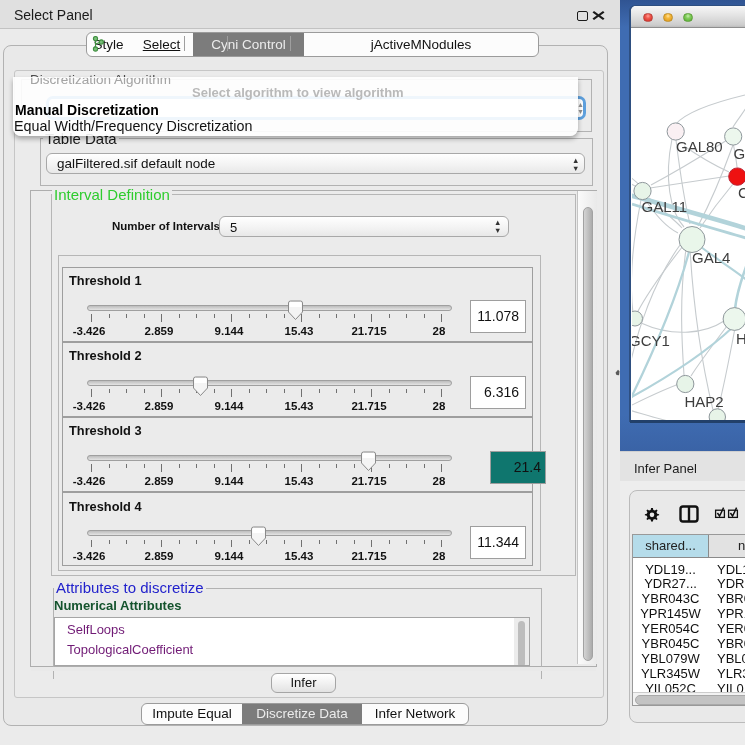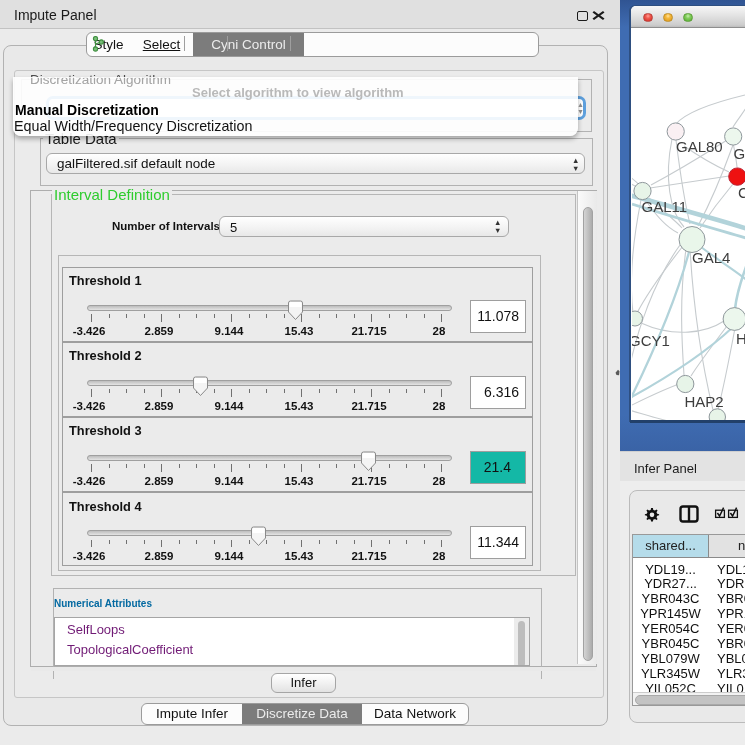--- a/index.html
+++ b/index.html
@@ -115,33 +115,34 @@
       YDL19...<br>YDR27...<br>YBR043C<br>YPR145W<br>YER054C<br>YBR045C<br>YBL079W<br>YLR345W<br>YIL052C
     </div>
     <div class="abs" style="left:84px;top:27.5px;width:40px;font-size:13px;line-height:14.95px;color:#111;">
       YDL1<br>YDR2<br>YBR0<br>YPR1<br>YER0<br>YBR0<br>YBL0<br>YLR3<br>YIL0
     </div>
     <div class="abs" style="left:0;top:157px;width:113px;height:13px;background:#f2f2f2;border-top:1px solid #ccc;"></div>
     <div class="abs" style="left:2px;top:160px;width:115px;height:8px;background:#c3c3c3;border:1px solid #a9a9a9;border-radius:5px;"></div>
   </div>
 
   <div class="abs" style="left:0;top:0;width:620px;height:28px;background:#e0e0e0;border-bottom:1px solid #c2c2c2;"></div>
-  <div class="abs" style="left:14px;top:7px;font-size:14px;color:#1a1a1a;">Impute Panel</div>
+  <div class="abs" style="left:14px;top:7px;font-size:14px;color:#1a1a1a;">Select Panel</div>
 
   <div class="abs" style="left:577px;top:11px;width:9px;height:8px;border:1.6px solid #1a1a1a;border-radius:2px;"></div>
   <svg class="abs" style="left:592px;top:10px;" width="13" height="11" viewBox="0 0 13 11">
     <path d="M2 1 L6.5 4.2 L11 1 L12.5 2.6 L8.3 5.5 L12.5 8.4 L11 10 L6.5 6.8 L2 10 L0.5 8.4 L4.7 5.5 L0.5 2.6 Z" fill="#1a1a1a"></path>
   </svg>
 
   <div class="abs" style="left:3px;top:45px;width:603px;height:679px;background:#e9e9e9;border:1px solid #b2b2b2;border-radius:8px;"></div>
 
   <div class="abs" style="left:86px;top:32px;width:451px;height:23px;background:#fcfcfc;border:1px solid #9b9b9b;border-radius:6px;overflow:hidden;display:flex;">
     <div style="width:43px;font-size:13.5px;line-height:23px;text-align:center;">Style</div>
     <div style="width:63px;font-size:13.5px;line-height:23px;text-align:center;text-decoration:underline;">Select</div>
     <div style="width:111px;font-size:13.5px;line-height:23px;text-align:center;background:#7c7c7c;color:#ececec;">Cyni Control</div>
+    <div style="flex:1;font-size:13.5px;line-height:23px;text-align:center;">jActiveMNodules</div>
   </div>
   <div class="abs" style="left:184px;top:36px;width:1px;height:15px;background:#9f9f9f;"></div>
   <div class="abs" style="left:227px;top:36px;width:1px;height:15px;background:#9f9f9f;"></div>
   <div class="abs" style="left:290px;top:36px;width:1px;height:15px;background:#9f9f9f;"></div>
 
   <svg class="abs" style="left:91px;top:36px;" width="14" height="16" viewBox="0 0 14 16">
     <g stroke="#3f8f3f" stroke-width="1.1" fill="#79bd79">
       <line x1="4.5" y1="3" x2="4.5" y2="13"></line>
       <line x1="4.5" y1="8" x2="10" y2="6"></line>
       <circle cx="4.5" cy="2.6" r="2.1"></circle>
@@ -277,21 +278,21 @@
       <div class="abs" style="left:59px;top:474.9px;width:60px;text-align:center;font-size:11.5px;font-weight:bold;color:#111;">-3.426</div>
       <div class="abs" style="left:129px;top:474.9px;width:60px;text-align:center;font-size:11.5px;font-weight:bold;color:#111;">2.859</div>
       <div class="abs" style="left:199px;top:474.9px;width:60px;text-align:center;font-size:11.5px;font-weight:bold;color:#111;">9.144</div>
       <div class="abs" style="left:269px;top:474.9px;width:60px;text-align:center;font-size:11.5px;font-weight:bold;color:#111;">15.43</div>
       <div class="abs" style="left:339px;top:474.9px;width:60px;text-align:center;font-size:11.5px;font-weight:bold;color:#111;">21.715</div>
       <div class="abs" style="left:409px;top:474.9px;width:60px;text-align:center;font-size:11.5px;font-weight:bold;color:#111;">28</div>
       <svg class="abs" style="left:359.5px;top:450.79999999999995px;" width="17" height="21" viewBox="0 0 17 21">
         <path d="M1.5,3 Q1.5,1 3.5,1 L13.5,1 Q15.5,1 15.5,3 L15.5,12 L8.5,19.5 L1.5,12 Z" fill="#f4f4f4" stroke="#8a8a8a" stroke-width="1"></path>
         <path d="M2.5,3.2 Q2.5,2 4,2 L13,2 Q14.5,2 14.5,3.2 L14.5,7 L2.5,7 Z" fill="#ffffff"></path>
       </svg>
-      <div class="abs" style="left:470px;top:450.7px;width:56px;height:33px;background:#14b8a6;border:1px solid #9e9e9e;font-size:14px;text-align:right;line-height:31px;padding-right:14px;box-sizing:border-box;color:#111;">21.4</div>
+      <div class="abs" style="left:490px;top:450.7px;width:56px;height:33px;background:#0f766e;border:1px solid #9e9e9e;font-size:14px;text-align:right;line-height:31px;padding-right:4px;box-sizing:border-box;color:#111;">21.4</div>
       <div class="abs" style="left:62px;top:492.1px;width:469px;height:72px;border:1px solid #9e9e9e;background:#ebebeb;"></div>
       <div class="abs" style="left:69px;top:498.6px;font-size:12.8px;font-weight:bold;color:#111;">Threshold 4</div>
       <div class="abs" style="left:87px;top:530.1px;width:363px;height:4px;background:linear-gradient(180deg,#bdbdbd,#e4e4e4);border:1px solid #9f9f9f;border-radius:3px;"></div>
       <div class="abs" style="left:91px;top:539.6px;width:1px;height:7.5px;background:#707070;"></div>
       <div class="abs" style="left:108.5px;top:539.6px;width:1px;height:4px;background:#707070;"></div>
       <div class="abs" style="left:126px;top:539.6px;width:1px;height:4px;background:#707070;"></div>
       <div class="abs" style="left:143.5px;top:539.6px;width:1px;height:4px;background:#707070;"></div>
       <div class="abs" style="left:161px;top:539.6px;width:1px;height:7.5px;background:#707070;"></div>
       <div class="abs" style="left:178.5px;top:539.6px;width:1px;height:4px;background:#707070;"></div>
       <div class="abs" style="left:196px;top:539.6px;width:1px;height:4px;background:#707070;"></div>
@@ -316,35 +317,36 @@
       <div class="abs" style="left:339px;top:550.1px;width:60px;text-align:center;font-size:11.5px;font-weight:bold;color:#111;">21.715</div>
       <div class="abs" style="left:409px;top:550.1px;width:60px;text-align:center;font-size:11.5px;font-weight:bold;color:#111;">28</div>
       <svg class="abs" style="left:249.5px;top:526.0000000000001px;" width="17" height="21" viewBox="0 0 17 21">
         <path d="M1.5,3 Q1.5,1 3.5,1 L13.5,1 Q15.5,1 15.5,3 L15.5,12 L8.5,19.5 L1.5,12 Z" fill="#f4f4f4" stroke="#8a8a8a" stroke-width="1"></path>
         <path d="M2.5,3.2 Q2.5,2 4,2 L13,2 Q14.5,2 14.5,3.2 L14.5,7 L2.5,7 Z" fill="#ffffff"></path>
       </svg>
       <div class="abs" style="left:470px;top:525.9px;width:56px;height:33px;background:#fff;border:1px solid #9e9e9e;font-size:14px;text-align:right;line-height:31px;padding-right:6px;box-sizing:border-box;color:#111;">11.344</div>
     </div>
 
   <div class="grp" style="left:53px;top:588px;width:487px;height:90px;border-bottom:none;"></div>
-  <div class="abs" style="left:54px;top:598px;font-size:10px;font-weight:bold;color:#0369a1;">Numerical Attributes</div>
+  <div class="gtitle" style="left:54px;top:580px;color:#2222cc;">Attributes to discretize</div>
+  <div class="abs" style="left:54px;top:598px;font-size:13px;font-weight:bold;color:#14532d;">Numerical Attributes</div>
   <div class="abs" style="left:54px;top:617px;width:474px;height:47px;background:#fff;border:1px solid #a5a5a5;overflow:hidden;">
     <div style="font-size:13px;line-height:20px;padding:2px 0 0 12px;color:#701a75;">SelfLoops<br>TopologicalCoefficient<br>BetweennessCentrality</div>
     <div class="abs" style="left:459px;top:0;width:15px;height:47px;background:#ececec;"></div>
     <div class="abs" style="left:463px;top:3px;width:7px;height:46px;border-radius:4.5px;background:#bdbdbd;"></div>
   </div>
 
   <div class="abs" style="left:31px;top:667px;width:565px;height:4px;background:#e9e9e9;"></div>
 
   <div class="abs" style="left:271px;top:673px;width:63px;height:18px;background:linear-gradient(180deg,#ffffff,#f0f0f0 55%,#e2e2e2);border:1px solid #a5a5a5;border-radius:6px;font-size:13px;text-align:center;line-height:18px;color:#111;">Infer</div>
 
   <div class="abs" style="left:141px;top:703px;width:326px;height:20px;background:#fcfcfc;border:1px solid #9b9b9b;border-radius:6px;overflow:hidden;display:flex;">
-    <div style="width:100px;font-size:13.5px;line-height:20px;text-align:center;">Impute Infer</div>
+    <div style="width:100px;font-size:13.5px;line-height:20px;text-align:center;">Impute Equal</div>
     <div style="width:120px;font-size:13.5px;line-height:20px;text-align:center;background:#7c7c7c;color:#ececec;">Discretize Data</div>
-    <div style="flex:1;font-size:13.5px;line-height:20px;text-align:center;">Data Network</div>
+    <div style="flex:1;font-size:13.5px;line-height:20px;text-align:center;">Infer Network</div>
   </div>
 
   <svg class="abs" style="left:615px;top:369px;" width="5" height="7" viewBox="0 0 5 7">
       <path d="M0.5,3.8 L3,0.8 L4.5,2.2 L4,6.2 L1.5,6 Z" fill="#5a5a5a"></path>
     </svg>
 
   <div class="abs" style="left:13px;top:77px;width:565px;height:59px;background:rgba(255,255,255,0.9);border-radius:0 0 8px 8px;box-shadow:0 3px 5px rgba(0,0,0,0.3);"></div>
   <div class="abs" style="left:577px;top:101px;font-size:7px;color:#888;line-height:7px;">▲<br>▼</div>
   <div class="abs" style="left:27px;top:72px;font-size:13.5px;color:#a4a4a4;padding:0 3px;clip-path:inset(6px 0 0 0);">Discretization Algorithm</div>
   <div class="abs" style="left:192px;top:85px;width:300px;font-size:13px;font-weight:bold;color:#b9b9b9;">Select algorithm to view algorithm</div>

